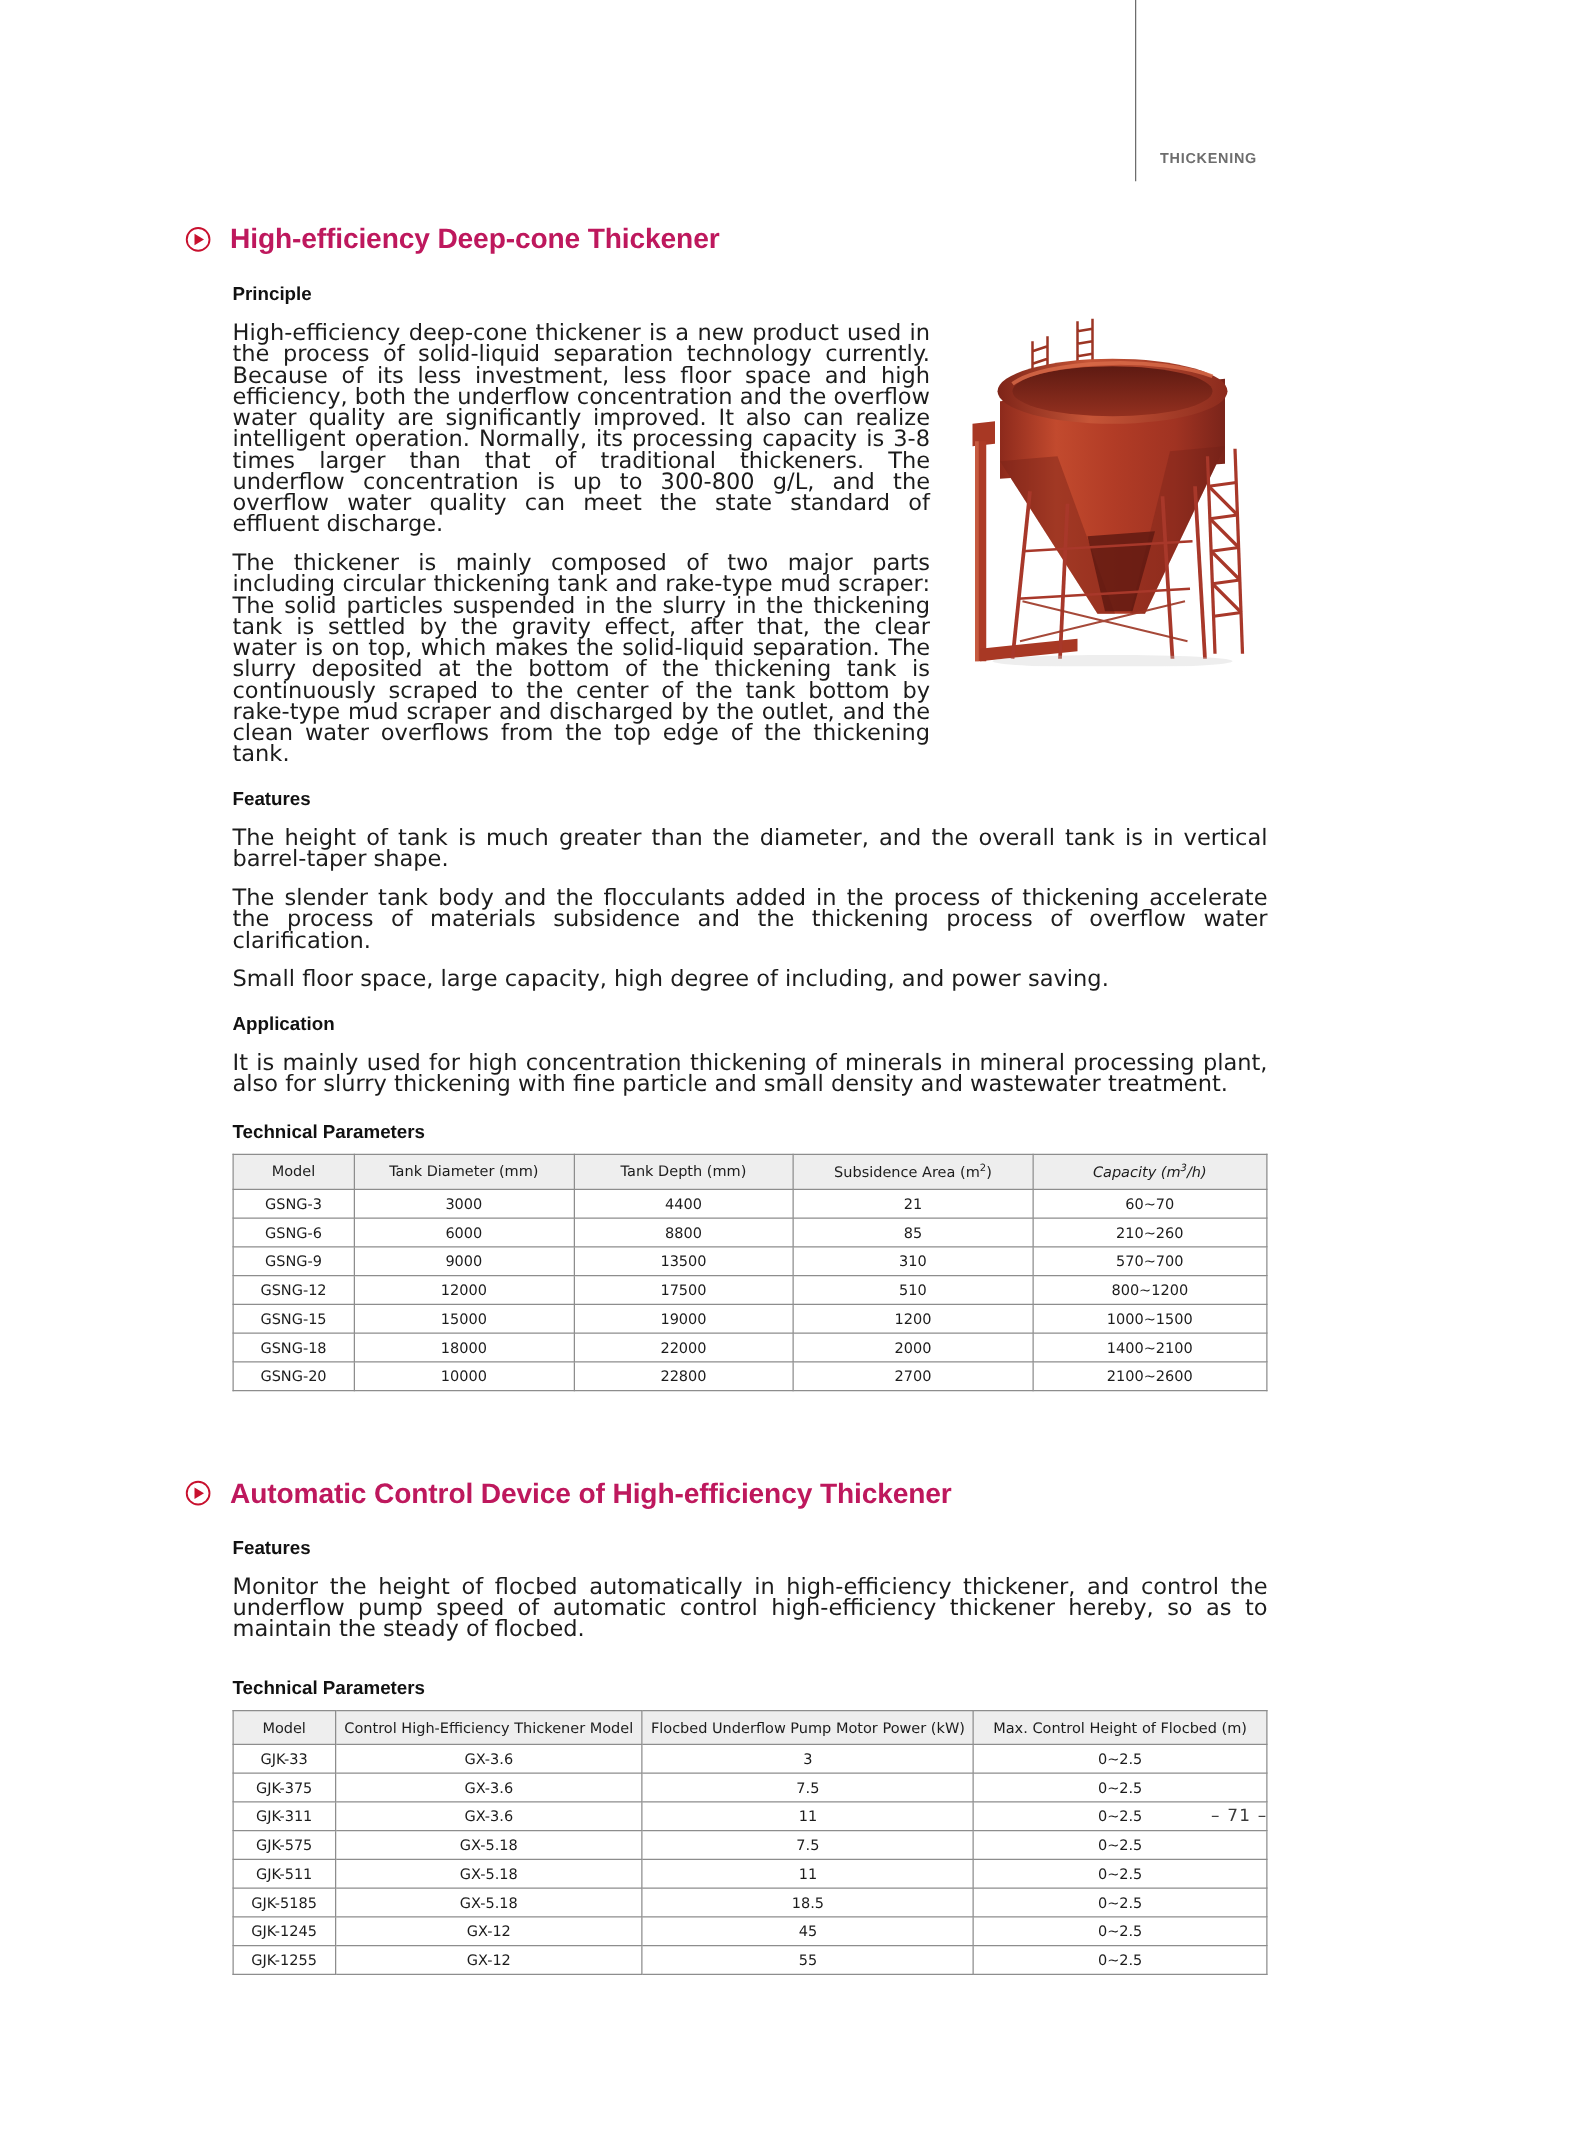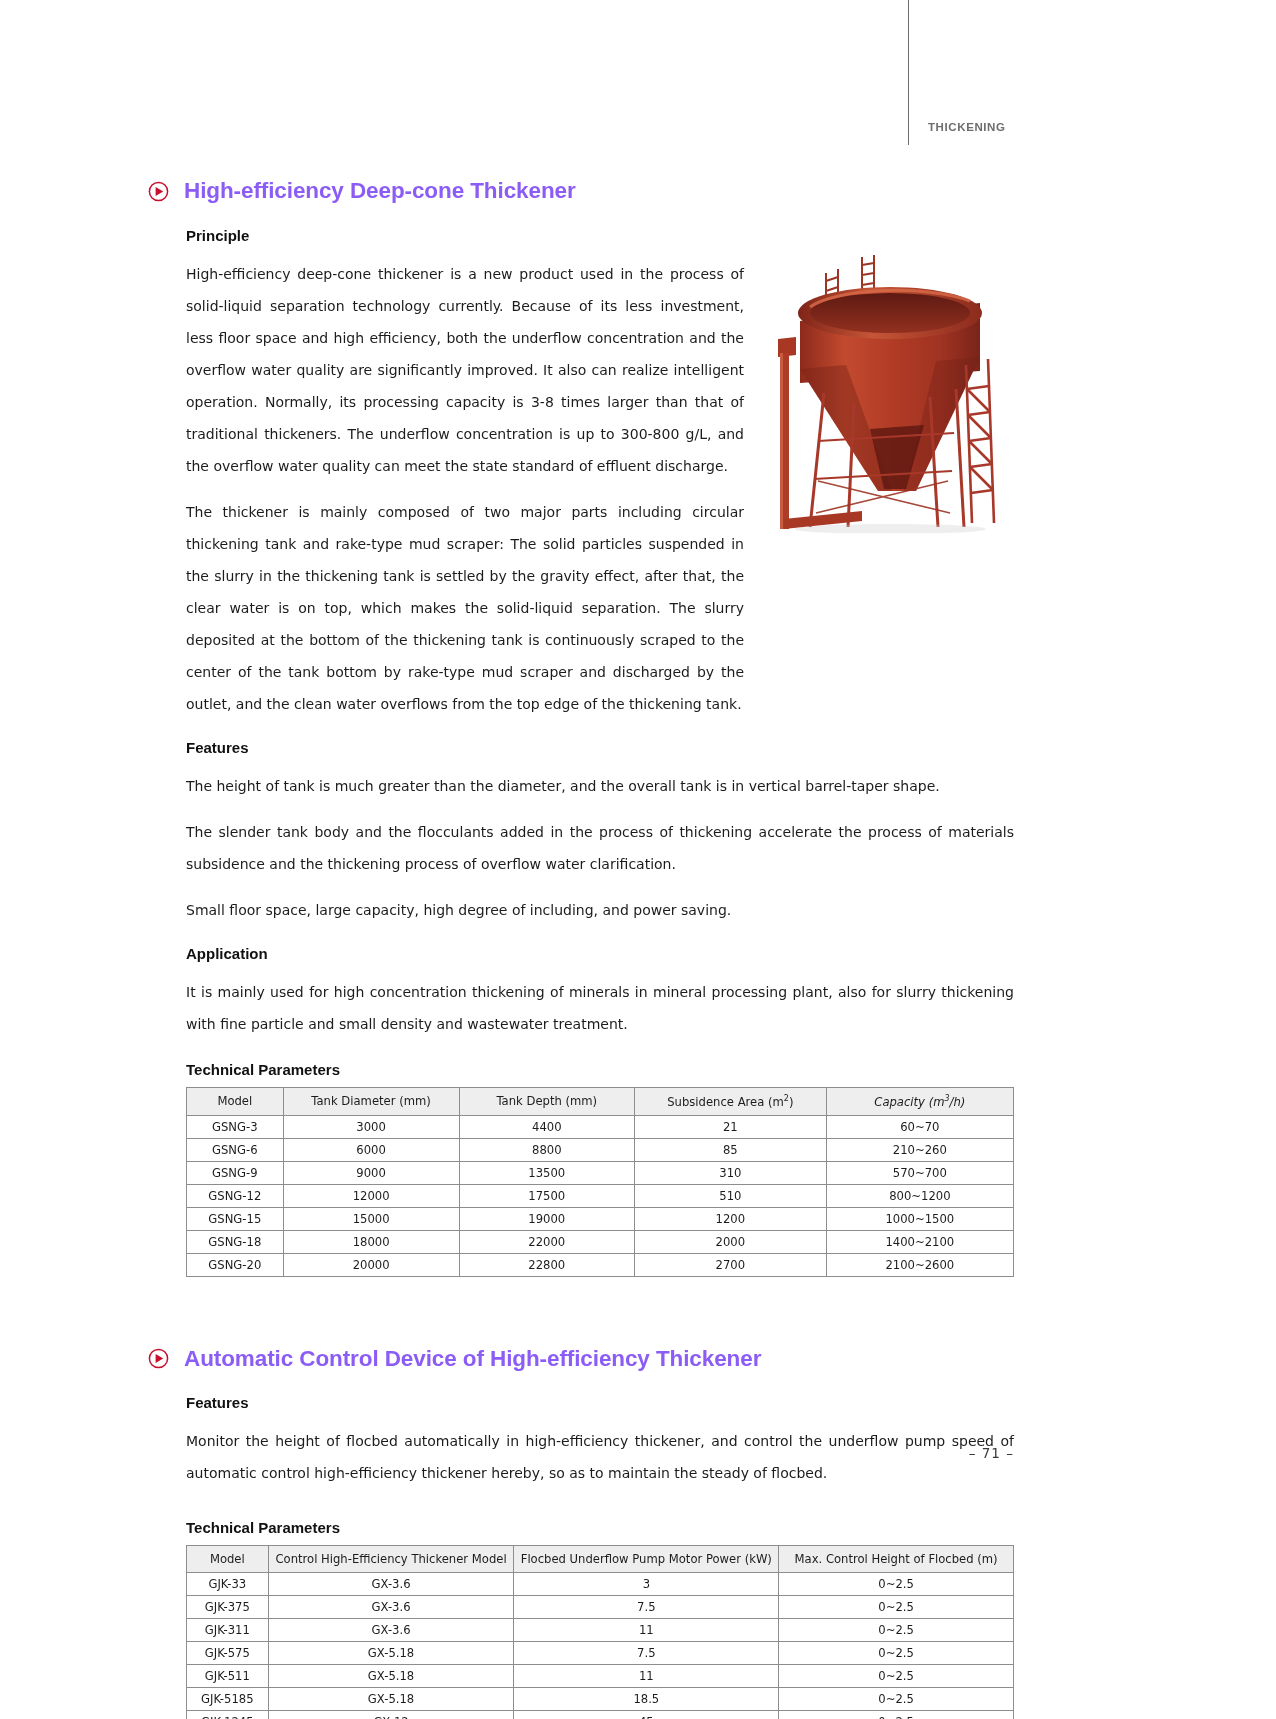--- a/index.html
+++ b/index.html
@@ -59,38 +59,38 @@
     width: 21px;
     height: 21px;
     flex: 0 0 21px;
     margin-right: 15px;
   }
   .bullet-icon svg { display: block; }
   .section-title {
     font-family: "Liberation Sans", sans-serif;
     font-weight: bold;
     font-size: 22.5px;
-    color: #8b5cf6;
+    color: #be185d;
     letter-spacing: -0.1px;
   }
 
   
   .subhead {
     font-family: "Liberation Sans", sans-serif;
     font-weight: bold;
     font-size: 15px;
     color: #111111;
     margin: 0 0 6px 0;
   }
 
   
   .para {
     font-family: "DejaVu Sans", sans-serif;
-    font-size: 14px;
-    line-height: 32px;
+    font-size: 18px;
+    line-height: 17px;
     color: #1c1c1c;
     text-align: justify;
     margin: 14px 0 9px 0;
   }
   .para.last { margin-bottom: 0; }
   .narrow { width: 558px; }
 
   
   .figure {
     position: absolute;
@@ -295,21 +295,21 @@
           </tr>
           <tr>
             <td>GSNG-18</td>
             <td>18000</td>
             <td>22000</td>
             <td>2000</td>
             <td>1400~2100</td>
           </tr>
           <tr>
             <td>GSNG-20</td>
-            <td>20000</td>
+            <td>10000</td>
             <td>22800</td>
             <td>2700</td>
             <td>2100~2600</td>
           </tr>
         </tbody>
     </table>
 
     <div style="height:69px"></div>
     <div class="section-head">
       <span class="bullet-icon">

